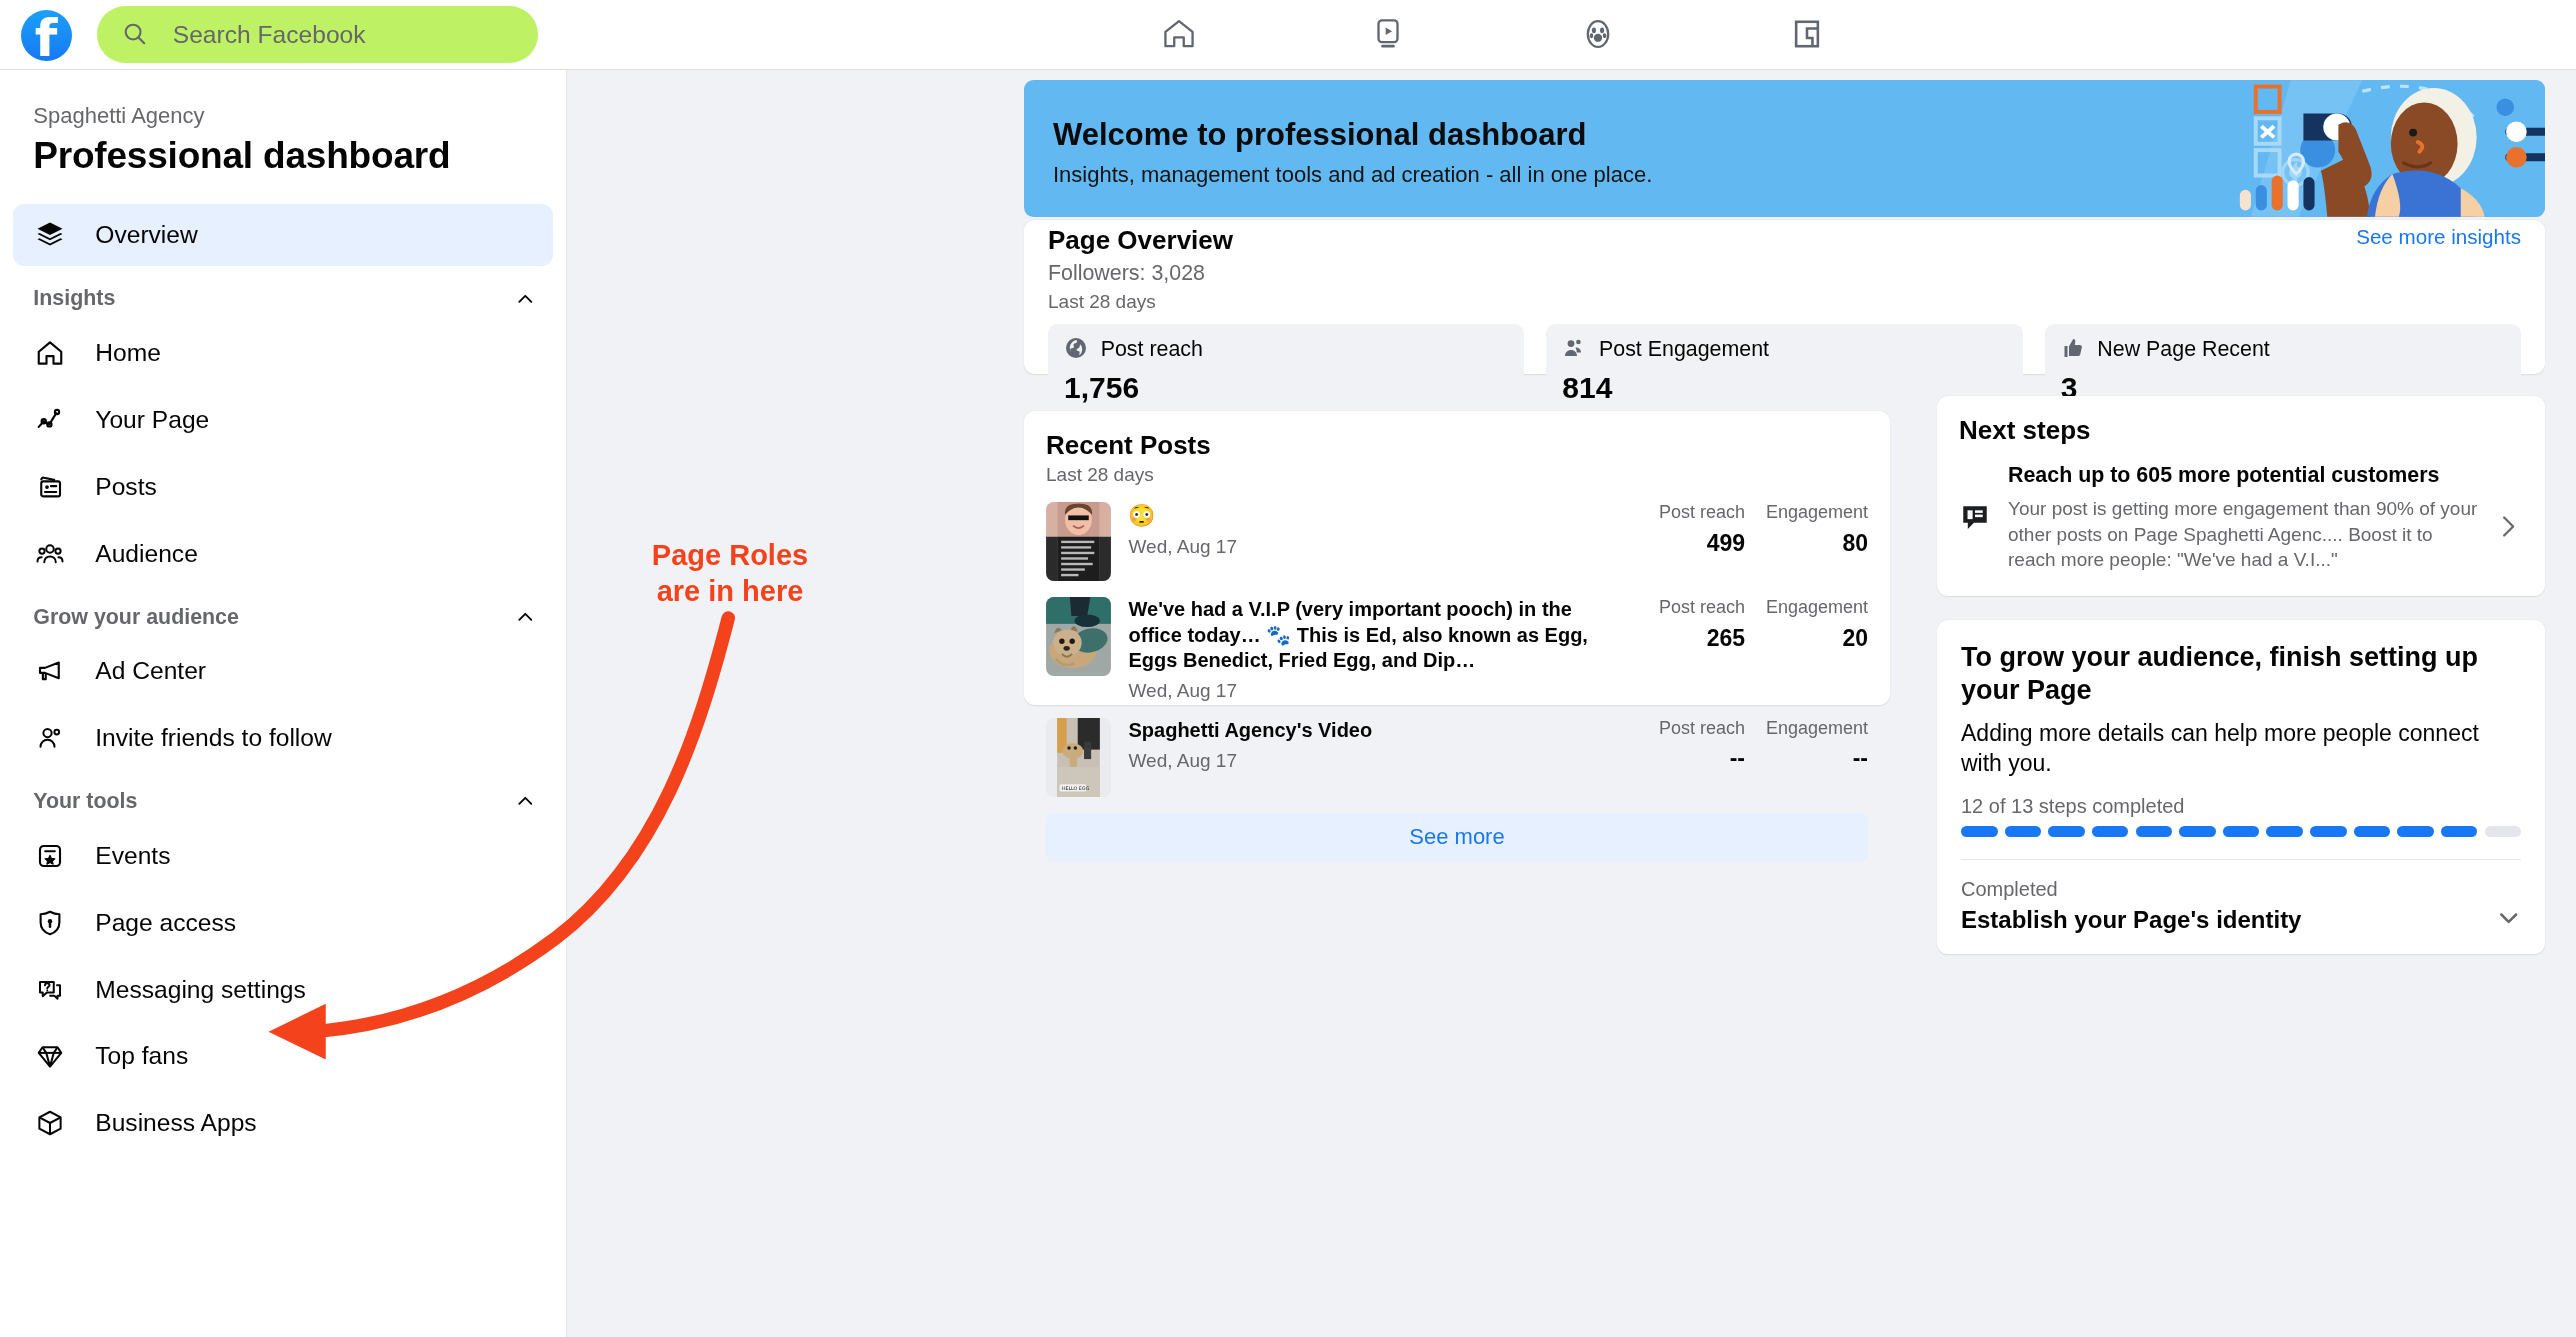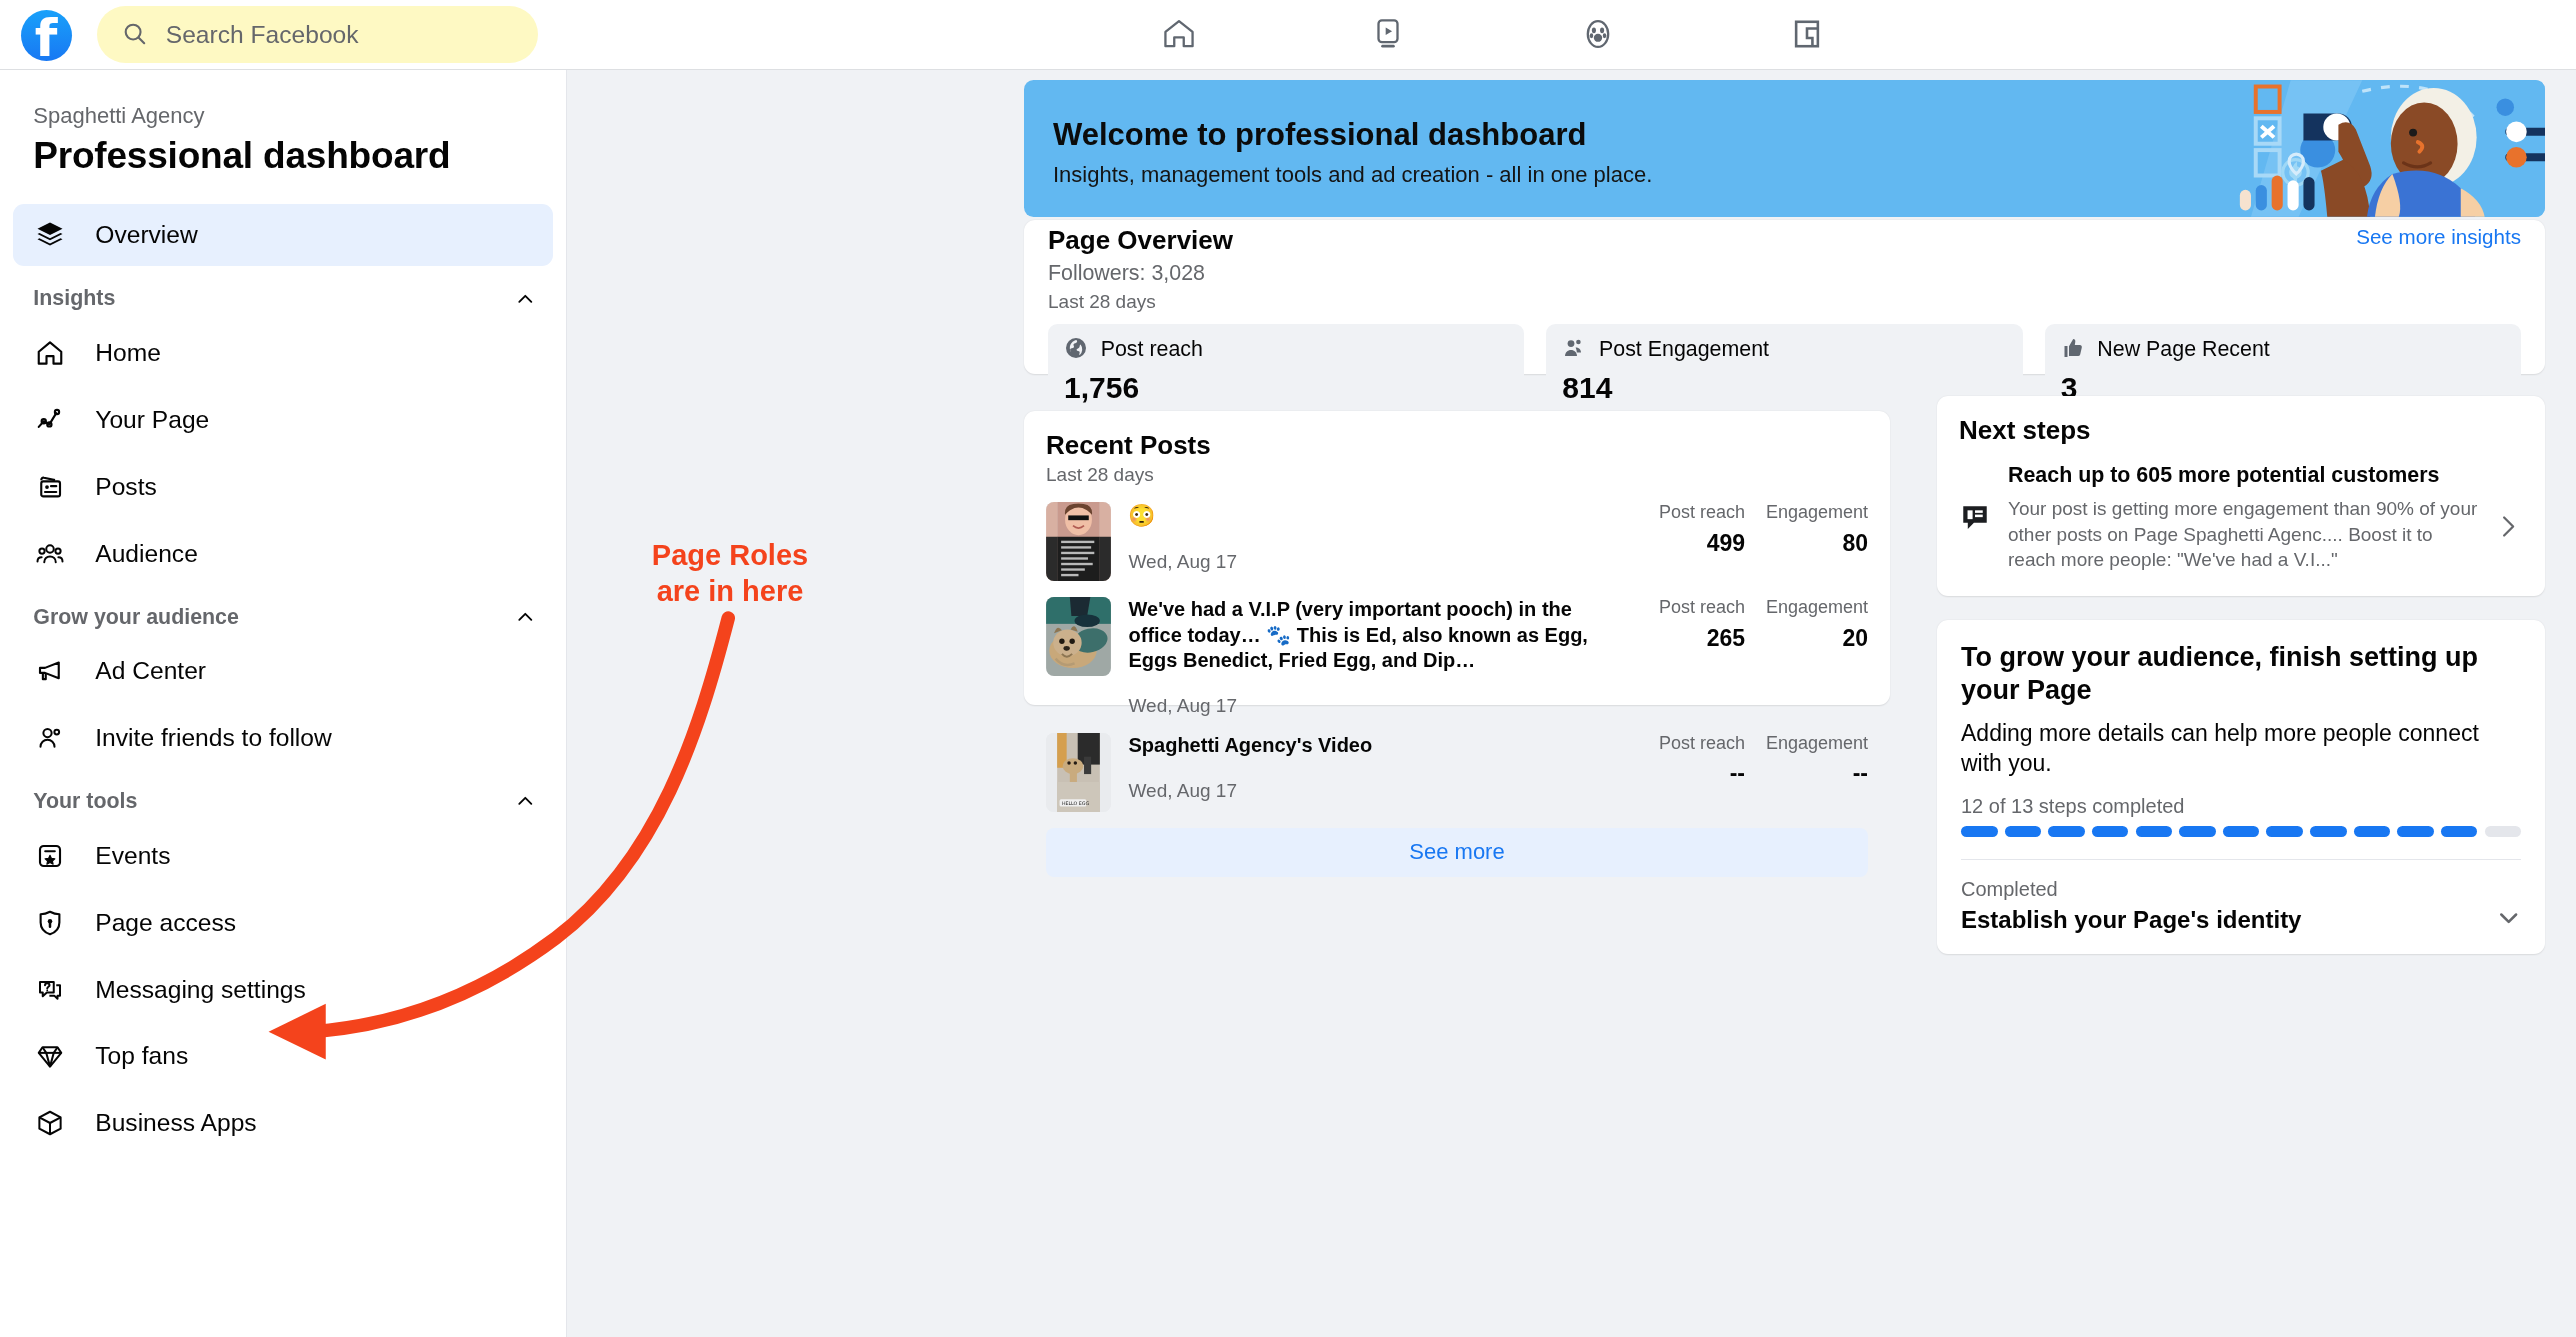--- a/index.html
+++ b/index.html
@@ -27,22 +27,22 @@
     overflow: hidden;
   }
   .fb-logo span {
     color: #fff; font-size: 52px; font-weight: 700;
     font-family: "DejaVu Sans", sans-serif;
     line-height: 0.92; transform: translateY(2.4px);
   }
   .search-box {
     position: absolute; left: 97px; top: 6.4px;
     width: 441px; height: 57px; border-radius: 32px;
-    background: #fef9c3;
-    display: flex; align-items: center; padding-left: 25.4px; gap: 18px;
+    background: #bef264;
+    display: flex; align-items: center; padding-left: 25.4px; gap: 25px;
   }
   .search-box .ph {
     color: #65676b; font-size: 24.6px;
     font-family: "Liberation Sans", sans-serif;
   }
   .nav-icons {
     position: absolute; left: 1096px; top: 0;
     width: 794px; height: 70px;
     display: flex; align-items: center; justify-content: space-between;
     padding: 0 64px;
@@ -146,21 +146,21 @@
   .post-row { display: flex; align-items: flex-start; margin-top: 16px; }
   .post-thumb {
     width: 65px; height: 79px; border-radius: 8px; flex: 0 0 65px;
     overflow: hidden; background: #e9ebee;
     display: flex; align-items: center; justify-content: center;
   }
   .post-thumb svg { display: block; }
   .post-body { flex: 1; padding-left: 17.5px; padding-right: 11px; min-width: 0; }
   .post-text { font-size: 20px; color: #050505; font-weight: 600; line-height: 1.28; }
   .post-text.emoji { font-size: 22px; font-weight: 400; }
-  .post-date { font-size: 19px; color: #65676b; margin-top: 21px; }
+  .post-date { font-size: 19px; color: #65676b; margin-top: 6px; }
   .post-stats { display: flex; flex: 0 0 246px; }
   .stat-col { flex: 1; text-align: right; }
   .stat-label { font-size: 18px; color: #65676b; }
   .stat-val { font-size: 23px; font-weight: 700; color: #050505; margin-top: 6.4px; }
   .see-more {
     margin-top: 16px; height: 49px; border-radius: 8px;
     background: #e7f0fe; color: #1877f2; font-size: 22px;
     display: flex; align-items: center; justify-content: center; cursor: pointer;
   }
 

